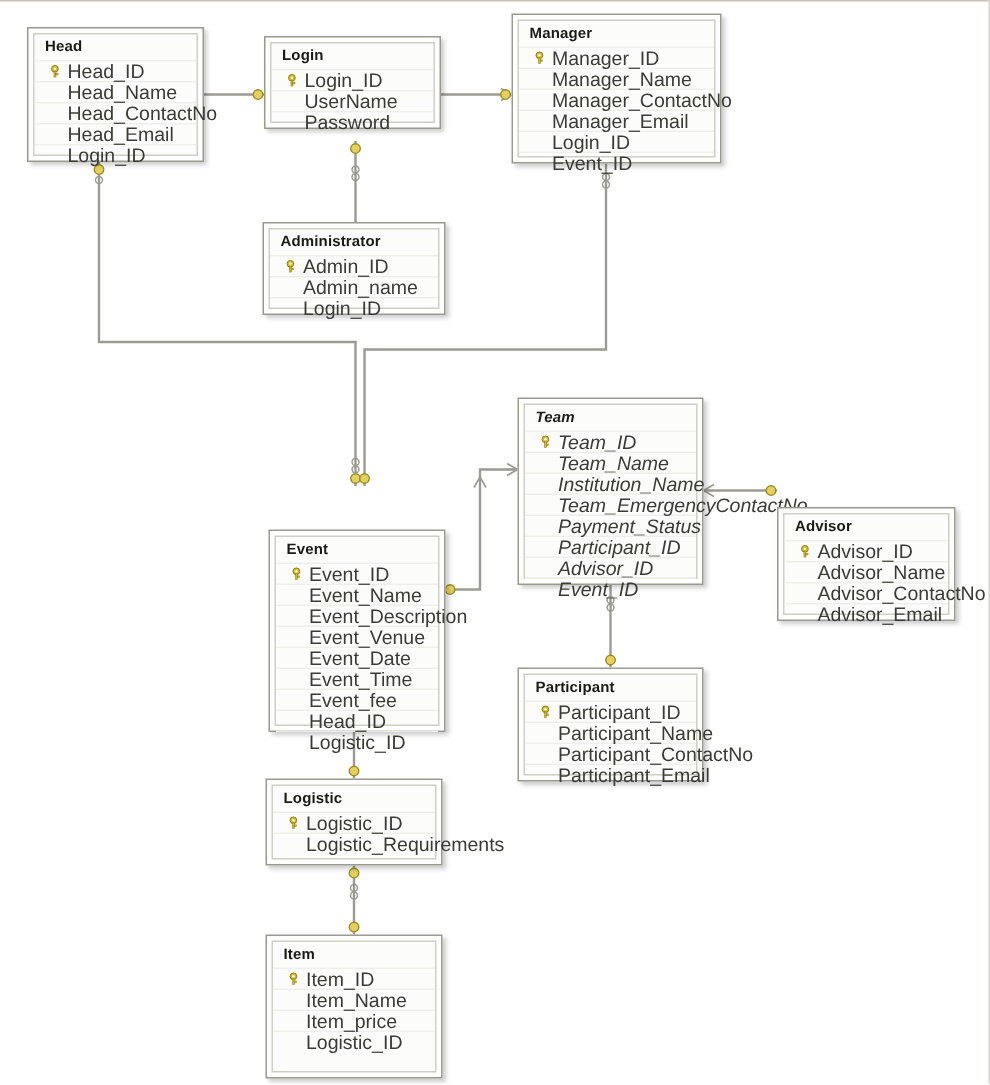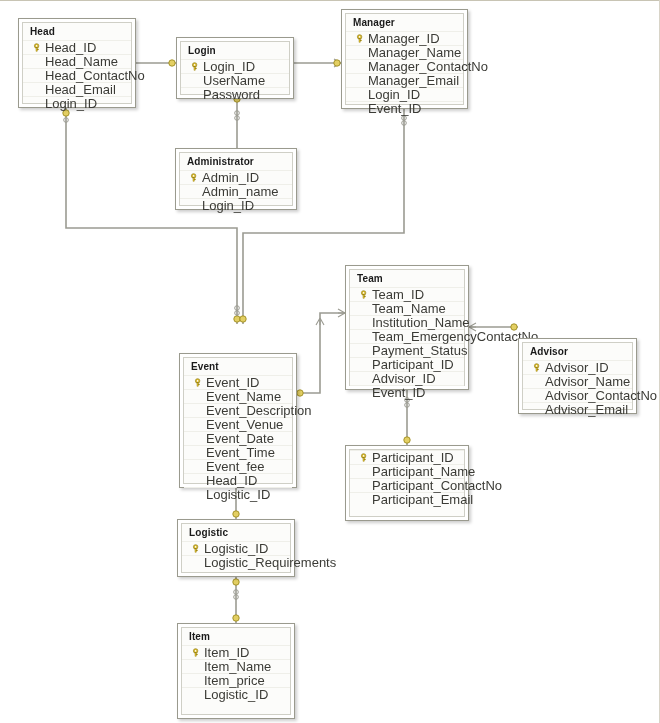--- a/index.html
+++ b/index.html
@@ -201,21 +201,21 @@
               <span class="key-cell"></span>
               <span class="field-name">Head_Email</span>
             </li>
             <li class="field">
               <span class="key-cell"></span>
               <span class="field-name">Login_ID</span>
             </li>
           </ul>
         </div>
       </div>
-      <div class="entity" style="left: 176px; top: 37px; width: 118px; height: 62px;">
+      <div class="entity" style="left: 176px; top: 24px; width: 118px; height: 62px;">
         <div class="entity-inner">
           <div class="entity-title">Login</div>
           <ul class="field-list">
             <li class="field">
               <span class="key-cell">
                 <svg class="key-icon" viewBox="0 0 10 10" xmlns="http://www.w3.org/2000/svg">
                   <circle cx="4" cy="3.2" r="2.5" fill="#d9b928" stroke="#8f7b15" stroke-width="0.7"></circle>
                   <circle cx="4" cy="3.2" r="0.9" fill="#ffffff"></circle>
                   <rect x="3.3" y="5" width="1.5" height="4.3" fill="#d9b928" stroke="#8f7b15" stroke-width="0.4"></rect>
                   <rect x="4.6" y="6.6" width="1.7" height="1.1" fill="#d9b928" stroke="#8f7b15" stroke-width="0.4"></rect>
@@ -227,21 +227,21 @@
               <span class="key-cell"></span>
               <span class="field-name">UserName</span>
             </li>
             <li class="field">
               <span class="key-cell"></span>
               <span class="field-name">Password</span>
             </li>
           </ul>
         </div>
       </div>
-      <div class="entity" style="left: 341px; top: 9px; width: 127px; height: 100px;">
+      <div class="entity" style="left: 341px; top: 9px; width: 140px; height: 100px;">
         <div class="entity-inner">
           <div class="entity-title">Manager</div>
           <ul class="field-list">
             <li class="field">
               <span class="key-cell">
                 <svg class="key-icon" viewBox="0 0 10 10" xmlns="http://www.w3.org/2000/svg">
                   <circle cx="4" cy="3.2" r="2.5" fill="#d9b928" stroke="#8f7b15" stroke-width="0.7"></circle>
                   <circle cx="4" cy="3.2" r="0.9" fill="#ffffff"></circle>
                   <rect x="3.3" y="5" width="1.5" height="4.3" fill="#d9b928" stroke="#8f7b15" stroke-width="0.4"></rect>
                   <rect x="4.6" y="6.6" width="1.7" height="1.1" fill="#d9b928" stroke="#8f7b15" stroke-width="0.4"></rect>
@@ -341,21 +341,21 @@
               <span class="key-cell"></span>
               <span class="field-name">Head_ID</span>
             </li>
             <li class="field">
               <span class="key-cell"></span>
               <span class="field-name">Logistic_ID</span>
             </li>
           </ul>
         </div>
       </div>
-      <div class="entity" style="left: 345px; top: 265px; width: 124px; height: 125px;">
+      <div class="entity" style="left: 345px; top: 265px; width: 124px; height: 125px; font-style: italic;">
         <div class="entity-inner">
           <div class="entity-title">Team</div>
           <ul class="field-list">
             <li class="field">
               <span class="key-cell">
                 <svg class="key-icon" viewBox="0 0 10 10" xmlns="http://www.w3.org/2000/svg">
                   <circle cx="4" cy="3.2" r="2.5" fill="#d9b928" stroke="#8f7b15" stroke-width="0.7"></circle>
                   <circle cx="4" cy="3.2" r="0.9" fill="#ffffff"></circle>
                   <rect x="3.3" y="5" width="1.5" height="4.3" fill="#d9b928" stroke="#8f7b15" stroke-width="0.4"></rect>
                   <rect x="4.6" y="6.6" width="1.7" height="1.1" fill="#d9b928" stroke="#8f7b15" stroke-width="0.4"></rect>
@@ -419,20 +419,21 @@
             </li>
             <li class="field">
               <span class="key-cell"></span>
               <span class="field-name">Advisor_Email</span>
             </li>
           </ul>
         </div>
       </div>
       <div class="entity" style="left: 345px; top: 445px; width: 124px; height: 76px;">
         <div class="entity-inner">
+          <div class="entity-title">Participant</div>
           <ul class="field-list">
             <li class="field">
               <span class="key-cell">
                 <svg class="key-icon" viewBox="0 0 10 10" xmlns="http://www.w3.org/2000/svg">
                   <circle cx="4" cy="3.2" r="2.5" fill="#d9b928" stroke="#8f7b15" stroke-width="0.7"></circle>
                   <circle cx="4" cy="3.2" r="0.9" fill="#ffffff"></circle>
                   <rect x="3.3" y="5" width="1.5" height="4.3" fill="#d9b928" stroke="#8f7b15" stroke-width="0.4"></rect>
                   <rect x="4.6" y="6.6" width="1.7" height="1.1" fill="#d9b928" stroke="#8f7b15" stroke-width="0.4"></rect>
                 </svg>
               </span>

